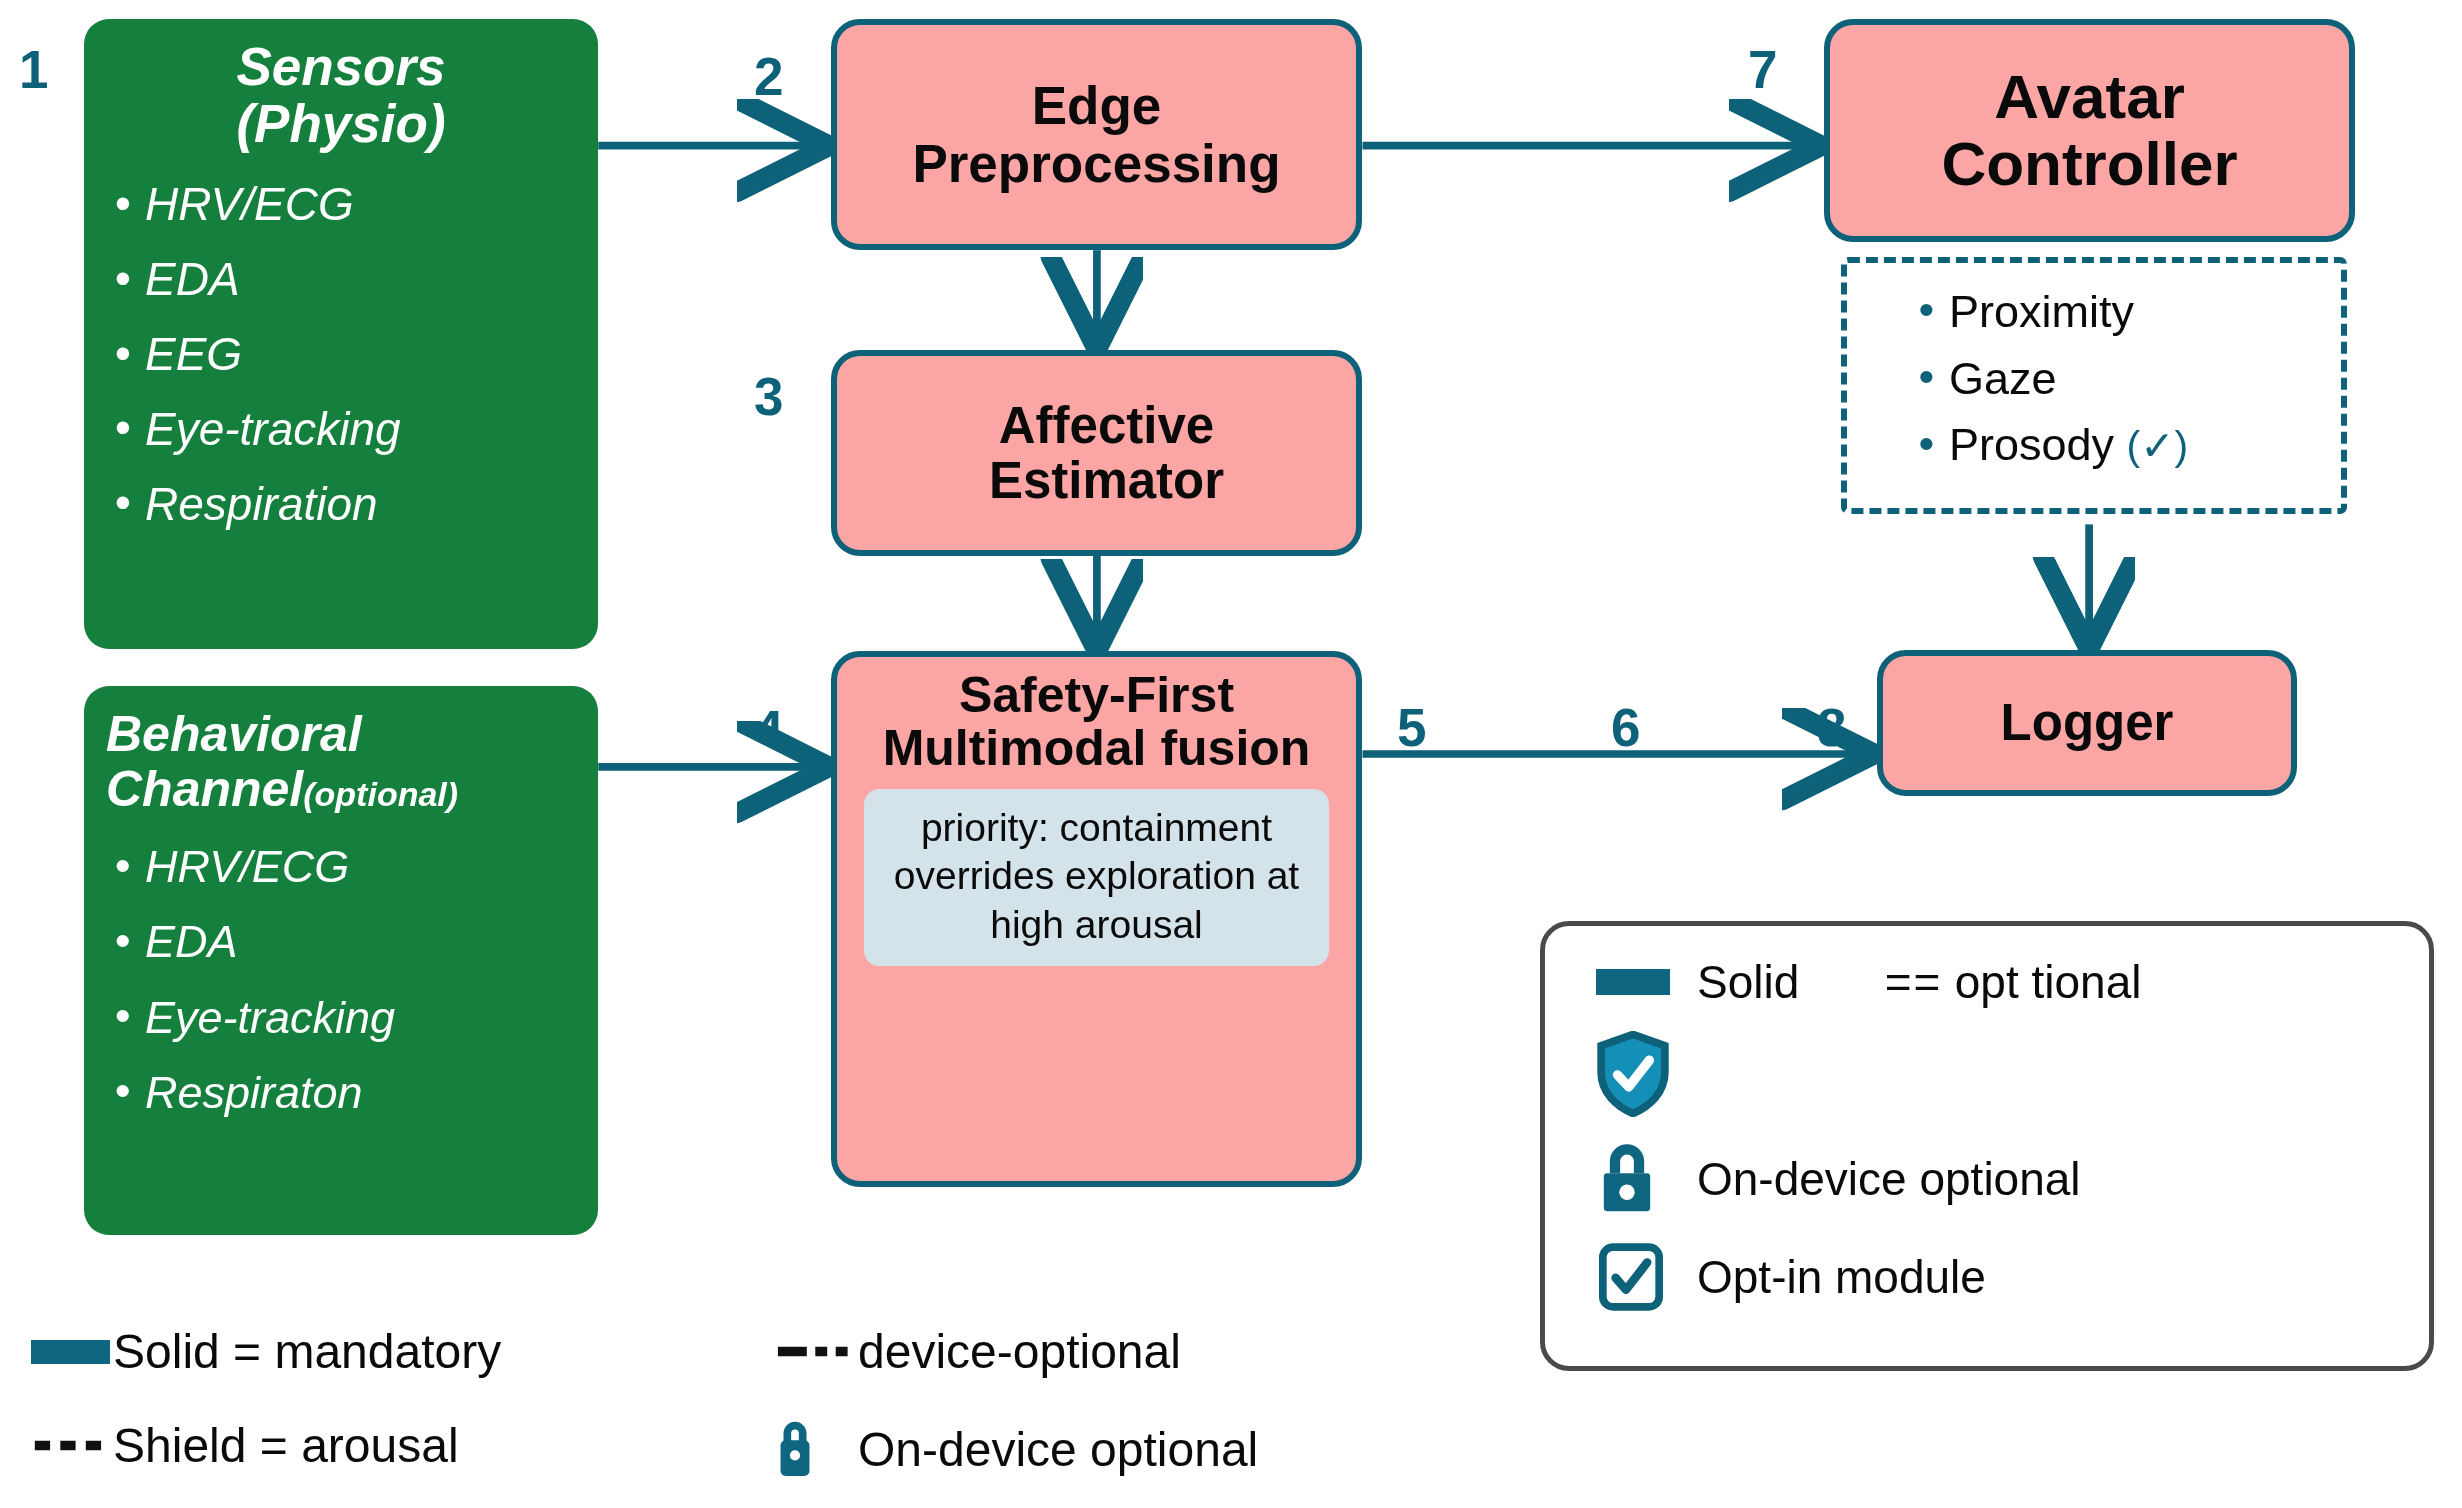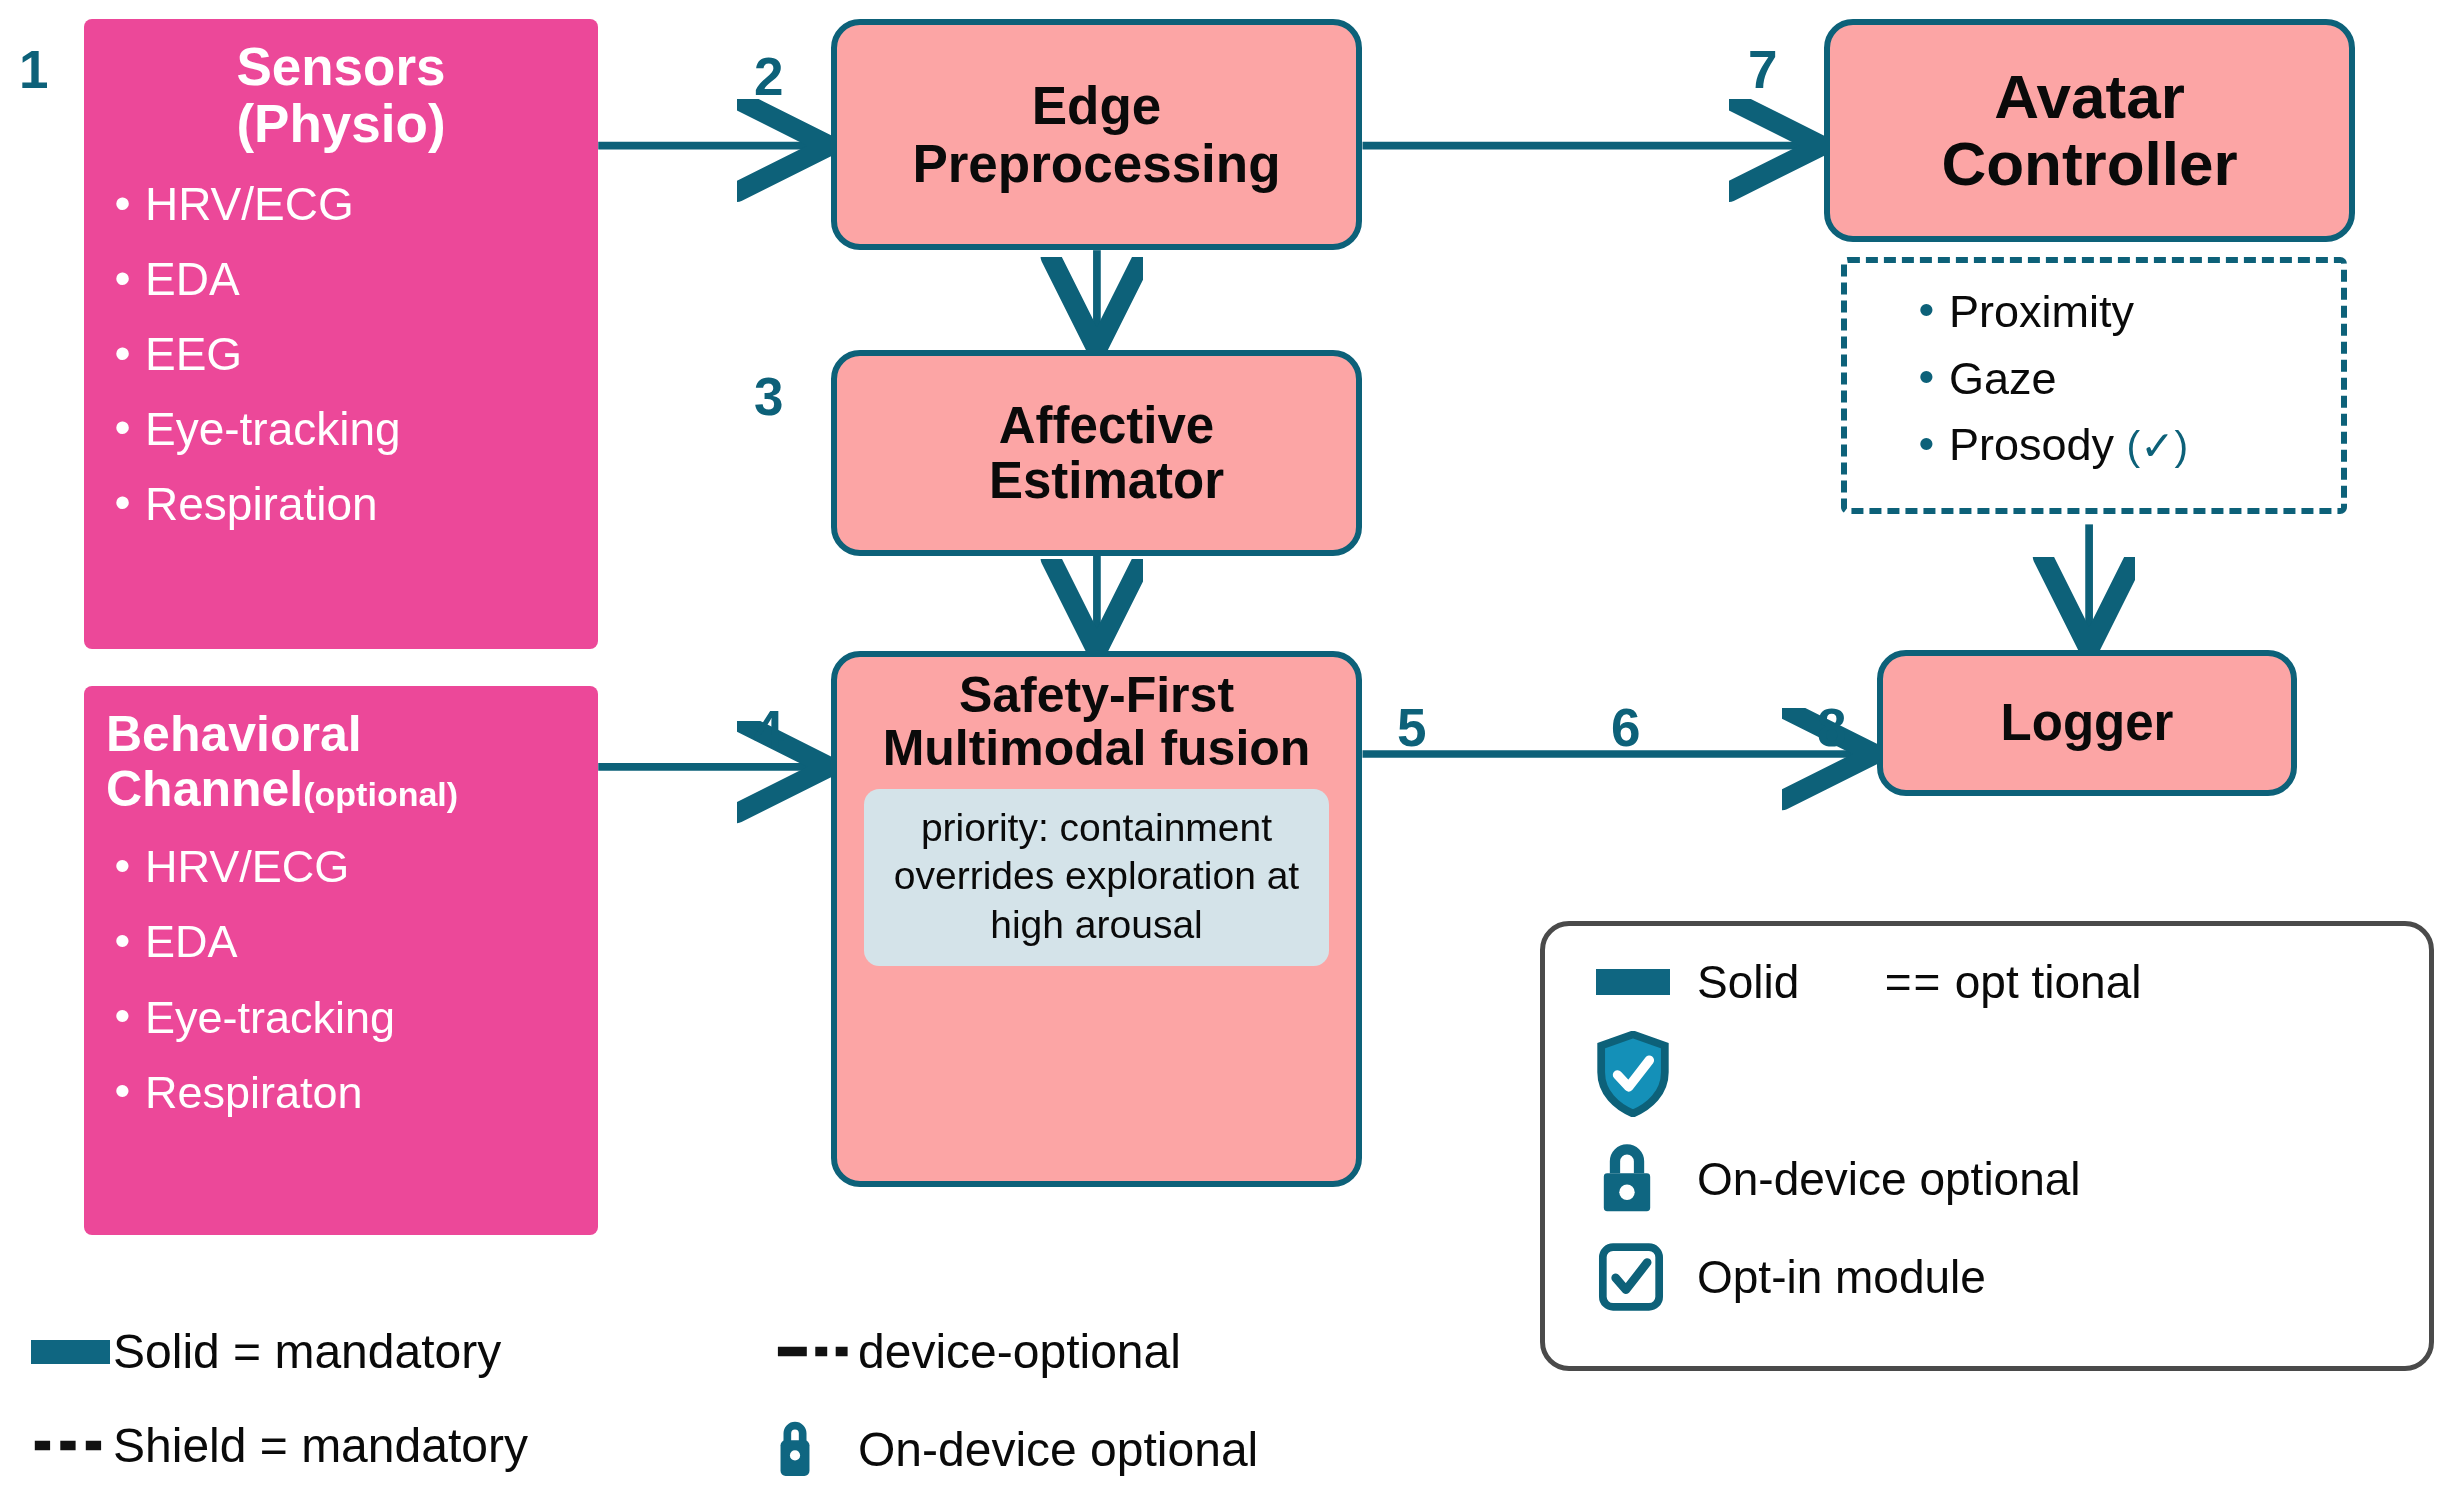--- a/index.html
+++ b/index.html
@@ -8,21 +8,21 @@
     font-family:"Liberation Sans","DejaVu Sans",sans-serif;
     -webkit-font-smoothing:antialiased;
   }
   .stage{position:absolute;inset:0;}
   svg.wires{position:absolute;left:0;top:0;width:2462px;height:1508px;pointer-events:none;}
 
   
   .node{position:absolute;box-sizing:border-box;}
 
   .filled{
-    background:#ec4899;border-radius:8px;color:#ffffff;
+    background:#15803d;border-radius:25px;color:#ffffff;font-style:italic;
   }
   .outlined{
     background:#fca5a5;border:6px solid #0D6179;border-radius:29px;color:#111111;
   }
   .dashed{
     background:transparent;border:6px dashed #0D6179;border-radius:6.9px;
   }
 
   .ttl{
     font-weight:bold;text-align:center;line-height:1.08;
@@ -254,21 +254,21 @@
       </span>
     <span class="btxt">Solid = mandatory</span>
   </div>
 
   <div class="blegend" id="bl2">
     <span class="bico">
       <svg width="79" height="17" viewBox="0 0 92 20">
           <line x1="4" y1="10" x2="88" y2="10" stroke="#111" stroke-width="11" stroke-dasharray="18 12"></line>
         </svg>
     </span>
-    <span class="btxt">Shield = mandatory</span>
+    <span class="btxt">Shield = arousal</span>
   </div>
 
   <div class="blegend" id="bl3">
     <span class="bico">
       <svg width="82" height="17" viewBox="0 0 96 20">
           <line x1="2" y1="10" x2="92" y2="10" stroke="#111" stroke-width="11" stroke-dasharray="34 10 14 10 14 10"></line>
         </svg>
     </span>
     <span class="btxt">device-optional</span>
   </div>

